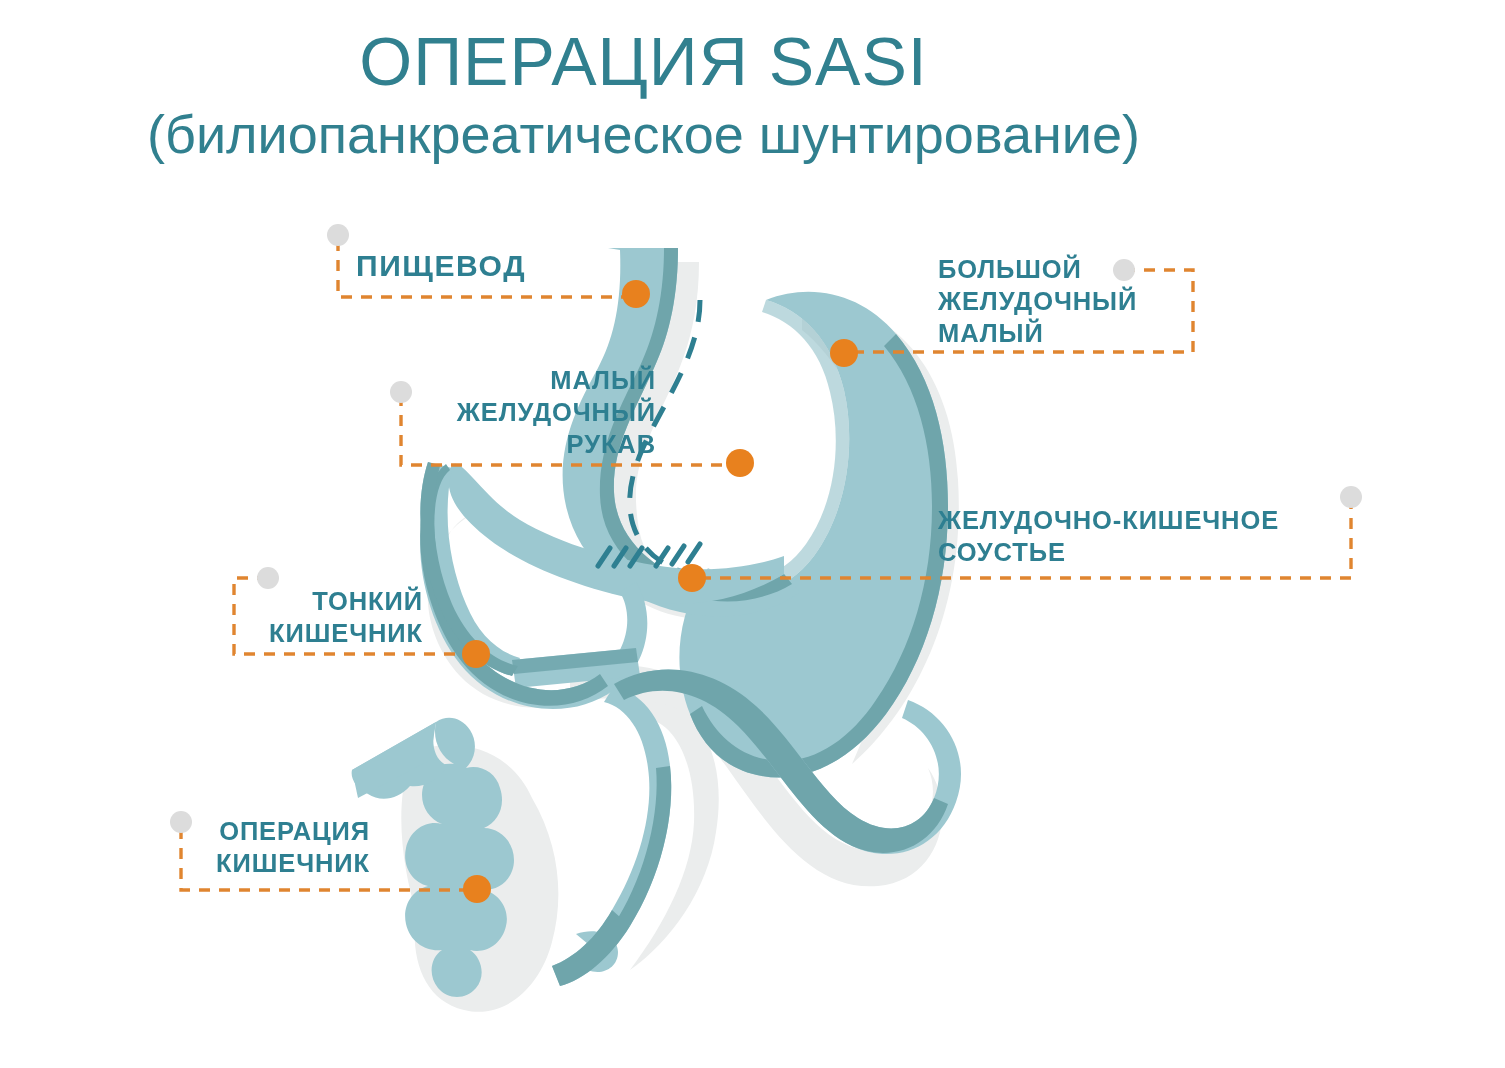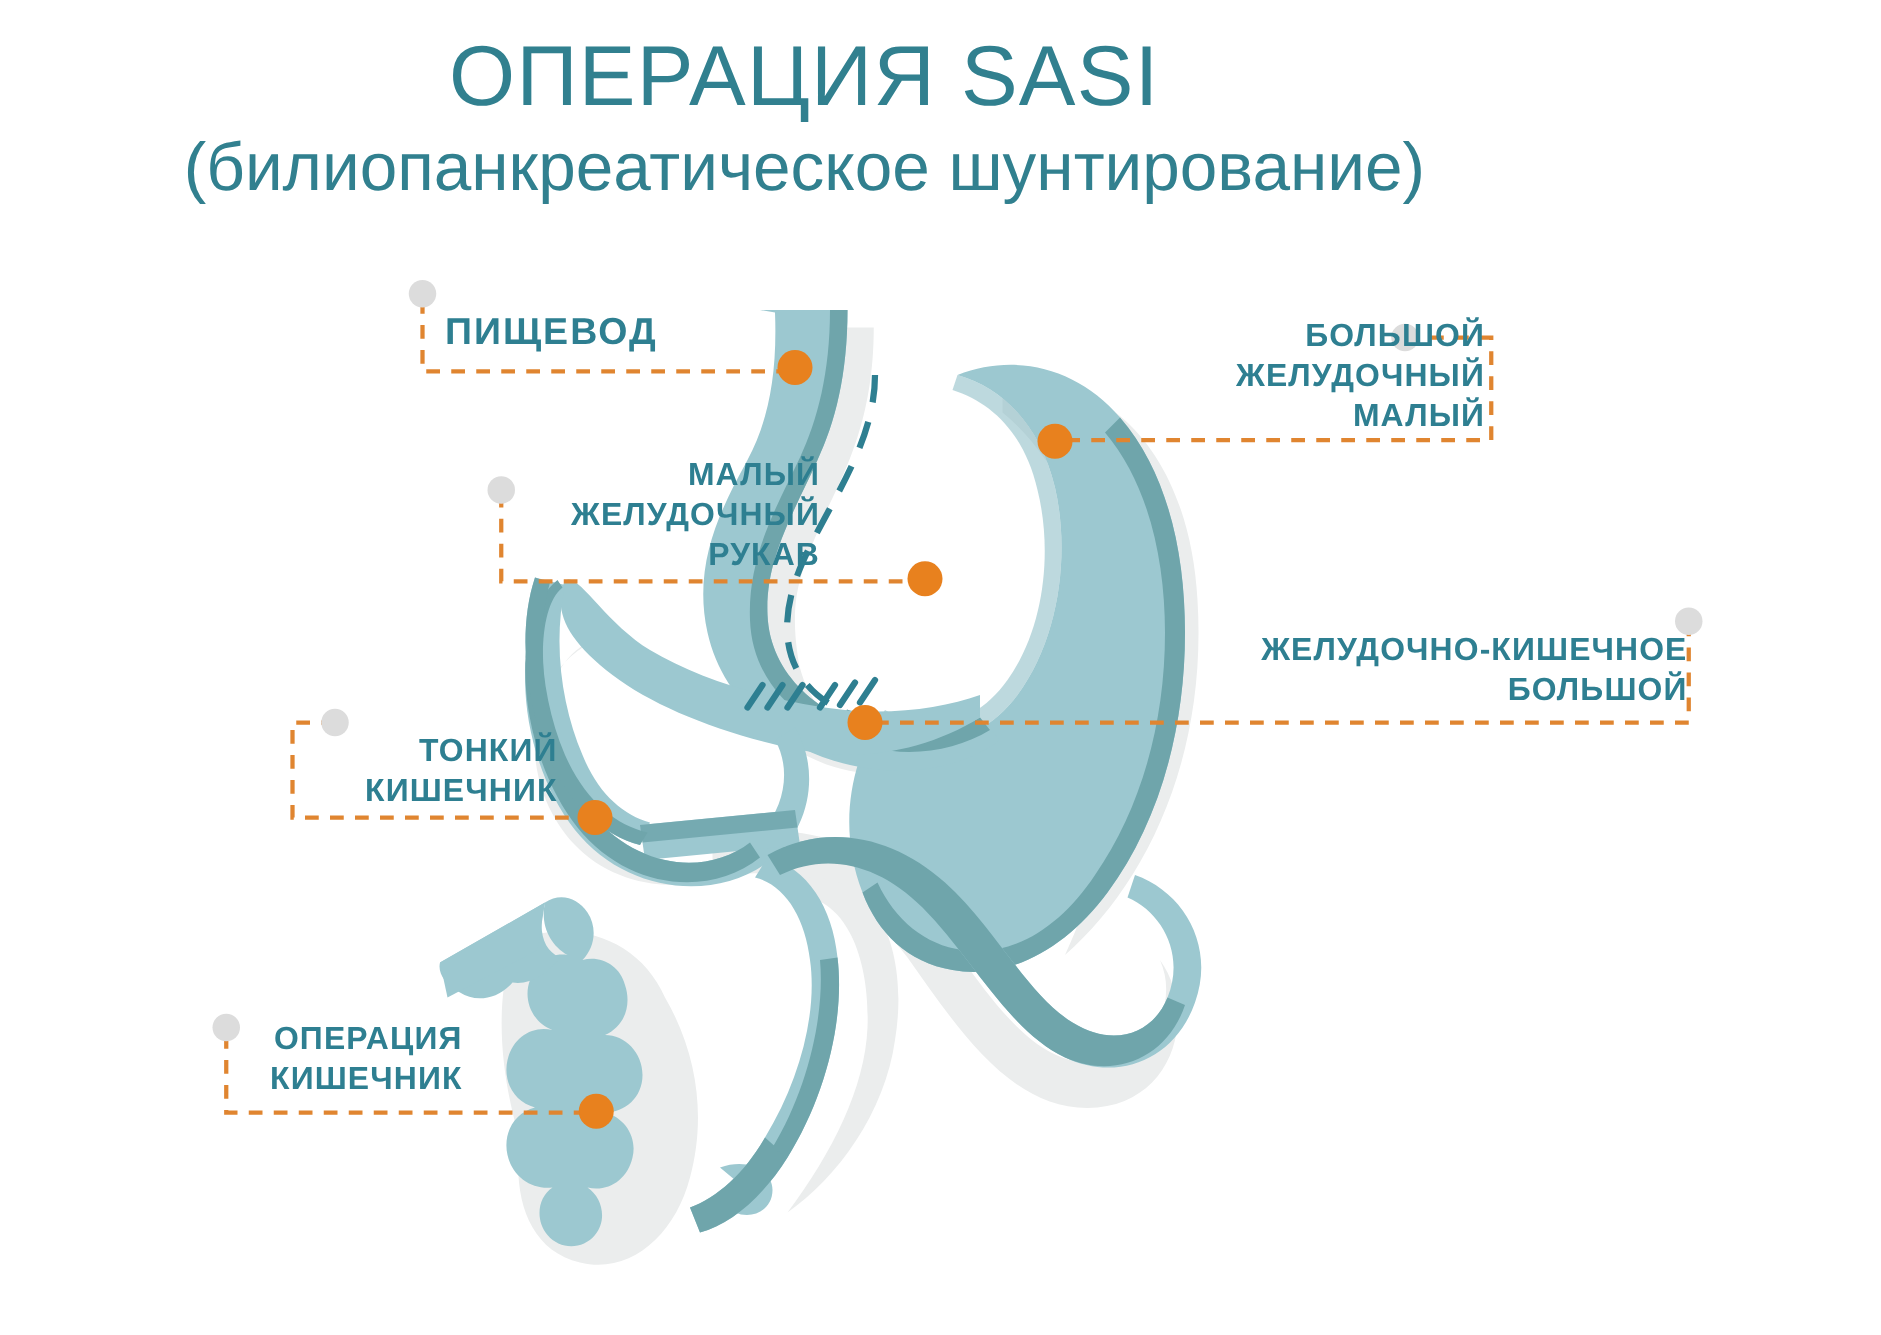--- a/index.html
+++ b/index.html
@@ -58,27 +58,27 @@
     font-weight: bold;
     letter-spacing: 0.9px;
     line-height: 1.26;
     white-space: pre-line;
   }
   .callout.big {
     font-size: 30px;
     letter-spacing: 1.6px;
   }
   .callout.right-al { text-align: right; }
-  .callout.left-al  { text-align: right; }
+  .callout.left-al  { text-align: left; }
 
   #label-esophagus      { left: 356px; top: 247px; }
   #label-small-sleeve   { left: 318px; top: 364px; width: 338px; }
   #label-big-pouch      { left: 938px; top: 253px; width: 250px; }
   #label-gastro-anast   { left: 938px; top: 504px; width: 412px; }
-  #label-small-bowel    { left: 268px; top: 585px; width: 178px; }
+  #label-small-bowel    { left: 245px; top: 585px; width: 178px; }
   #label-large-bowel    { left: 192px; top: 815px; width: 178px; }
 </style>
 </head>
 <body>
 
 <div id="page">
 
   <div class="title-block">
     <div class="title-main">ОПЕРАЦИЯ SASI</div>
     <div class="title-sub">(билиопанкреатическое шунтирование)</div>
@@ -326,21 +326,21 @@
 
   <div class="callout right-al" id="label-small-sleeve">МАЛЫЙ
 ЖЕЛУДОЧНЫЙ
 РУКАВ</div>
 
   <div class="callout left-al" id="label-big-pouch">БОЛЬШОЙ
 ЖЕЛУДОЧНЫЙ
 МАЛЫЙ</div>
 
   <div class="callout left-al" id="label-gastro-anast">ЖЕЛУДОЧНО-КИШЕЧНОЕ
-БОЛЬШОЙ</div>
+СОУСТЬЕ</div>
 
   <div class="callout right-al" id="label-small-bowel">ТОНКИЙ
 КИШЕЧНИК</div>
 
   <div class="callout right-al" id="label-large-bowel">ОПЕРАЦИЯ
 КИШЕЧНИК</div>
 
 </div>
 
 </body></html>

